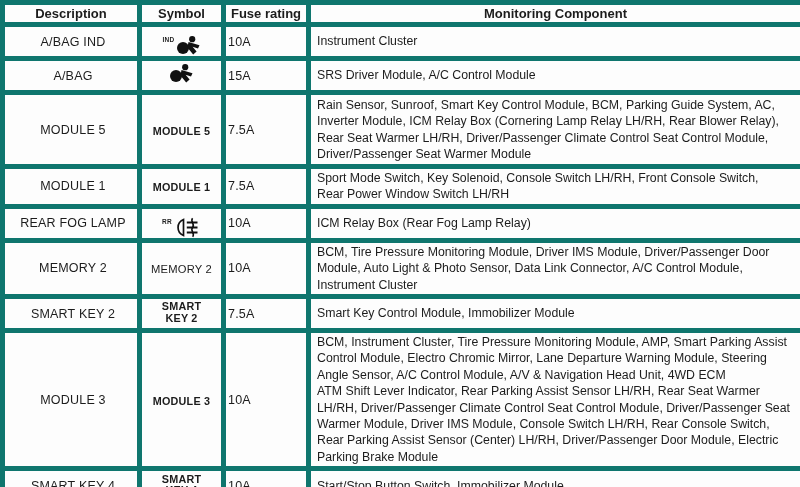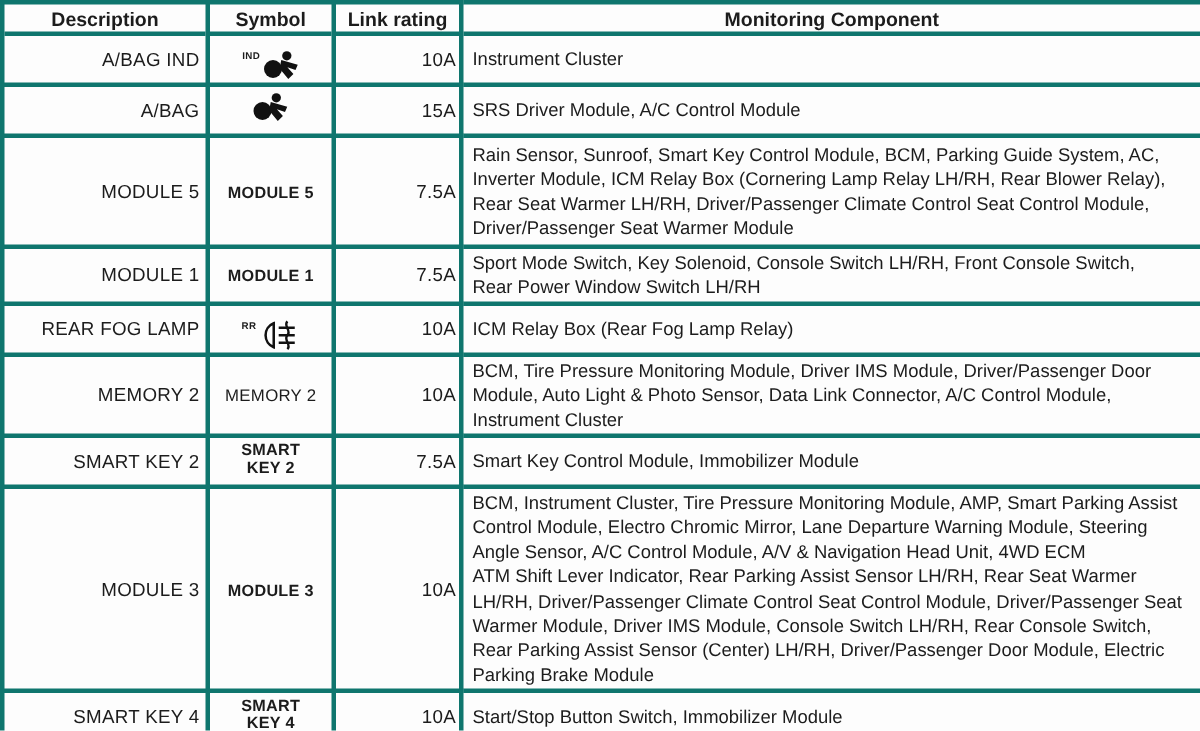--- a/index.html
+++ b/index.html
@@ -16,21 +16,21 @@
     box-sizing: border-box;
   }
   table.fuse-table {
     width: 800px;
     table-layout: fixed;
     border-collapse: collapse;
     box-sizing: border-box;
     border: 2px solid #1c1c1c;
   }
   th, td {
-    border: 3px solid #0f766e;
+    border: 5px solid #0f766e;
     vertical-align: middle;
     overflow: hidden;
   }
   thead tr { height: 21px; }
   thead th {
     font-size: 13px;
     font-weight: bold;
     text-align: center;
     padding: 1px 2px;
     border-bottom: 2px solid #1c1c1c;
@@ -45,21 +45,21 @@
   tbody tr:nth-child(3) { height: 74px; }
   tbody tr:nth-child(4) { height: 34px; margin-top: 21px; }
   tbody tr:nth-child(5) { height: 34px; }
   tbody tr:nth-child(6) { height: 54px; }
   tbody tr:nth-child(7) { height: 34px; margin-left: 16px; }
   tbody tr:nth-child(8) { height: 132px; }
   tbody tr:nth-child(9) { height: 34px; }
 
   td.c-desc {
     font-size: 12.5px;
-    text-align: right;
+    text-align: center;
     padding: 0 4px 0 8px;
     letter-spacing: 0.2px;
   }
   td.c-sym {
     text-align: center;
     padding: 0 2px;
   }
   .sym-text {
     display: inline-block;
     font-size: 10.8px;
@@ -79,21 +79,21 @@
     font-weight: bold;
     position: relative;
     top: 1px;
     margin-right: 1px;
     letter-spacing: 0.3px;
   }
   .sym-icon { display: inline-block; line-height: 0; }
   .sym-icon svg { display: block; }
   td.c-rating {
     font-size: 12.5px;
-    text-align: right;
+    text-align: left;
     padding: 0 2px;
     letter-spacing: 0.2px;
   }
   td.c-comp {
     font-size: 12.3px;
     line-height: 16.4px;
     text-align: left;
     padding: 1px 4px 1px 6px;
     white-space: pre-line;
   }
@@ -106,21 +106,21 @@
     <colgroup>
       <col class="col-desc">
       <col class="col-sym">
       <col class="col-rating">
       <col class="col-comp">
     </colgroup>
     <thead>
       <tr id="header-row">
           <th>Description</th>
           <th>Symbol</th>
-          <th>Link rating</th>
+          <th>Fuse rating</th>
           <th>Monitoring Component</th>
         </tr>
     </thead>
     <tbody id="body-rows">
         <tr>
           <td class="c-desc">A/BAG IND</td>
           <td class="c-sym"><span class="sym-icon-wrap">
               <span class="sym-prefix">IND</span>
               <span class="sym-icon">
                 <svg width="25" height="21" viewBox="0 0 25 21" xmlns="http://www.w3.org/2000/svg">

